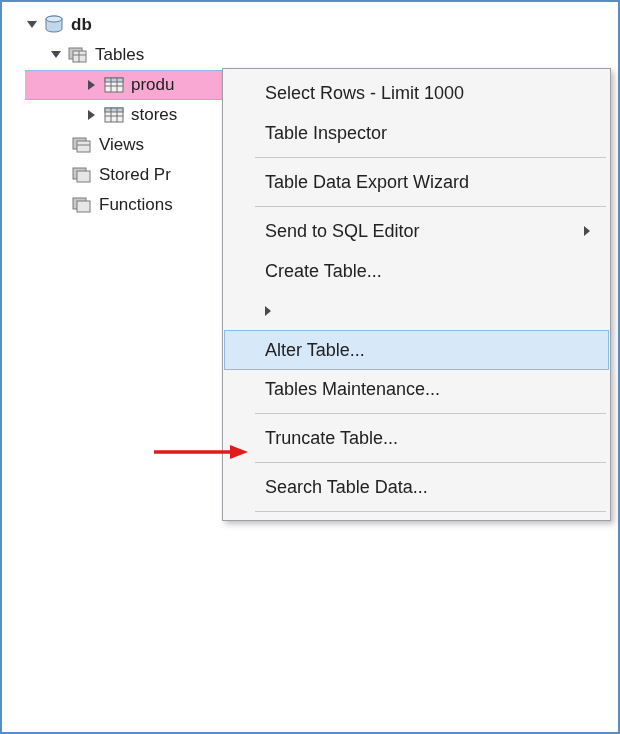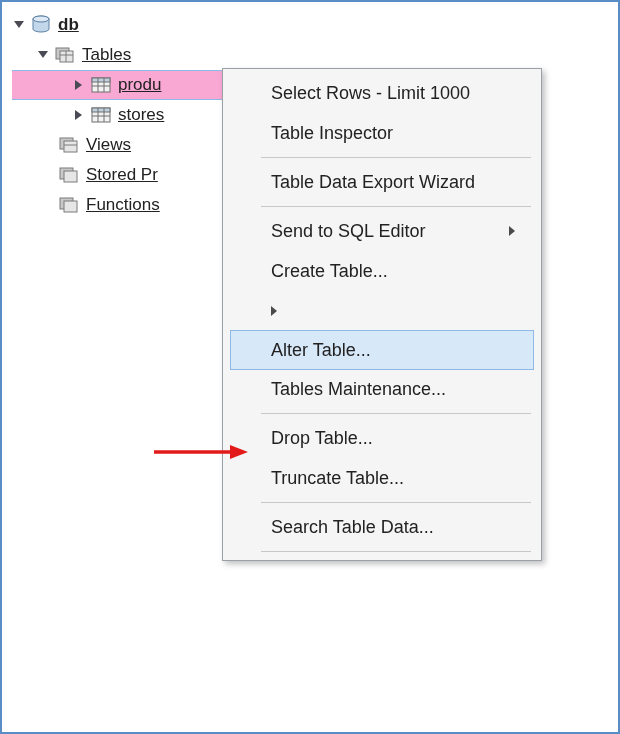--- a/index.html
+++ b/index.html
@@ -14,24 +14,23 @@
   }
   .frame {
     width: 620px; height: 734px;
     border: 2px solid #5a8cc6;
     background: #fff;
     position: relative;
   }
   
   .tree {
     position: absolute;
-    left: 10px; top: 8px;
+    left: 23px; top: 8px;
     width: 380px;
     user-select: none;
-    text-decoration: underline;
   }
   .row {
     display: flex; align-items: center;
     height: 30px;
     padding-right: 8px;
   }
   .indent { display: inline-block; height: 1px; }
   .toggle {
     width: 14px; height: 14px;
     margin-right: 4px;
@@ -56,25 +55,25 @@
   }
   .tree .row.db      .indent { width: 0px; }
   .tree .row.tables  .indent { width: 24px; }
   .tree .row.table   .indent { width: 60px; }
   .tree .row.cat     .indent { width: 46px; }
 
   
   .context-menu {
     position: absolute;
     left: 220px; top: 66px;
-    width: 320px;
+    width: 389px;
     background: #f5f5f5;
     border: 1px solid #9aa0a6;
     box-shadow: 3px 3px 6px rgba(0,0,0,.25);
-    padding: 4px 8px;
+    padding: 4px 2px;
     z-index: 10;
   }
   .menu-item {
     display: flex; align-items: center; justify-content: space-between;
     height: 40px;
     padding: 0 18px 0 40px;
     font-size: 18px;
     color: #222;
   }
   .menu-item.hover {
@@ -241,23 +240,20 @@
       <span class="submenu-arrow"></span>
     </div>
     <div class="menu-item hover">
       <span>Alter Table...</span>
     </div>
     <div class="menu-item">
       <span>Tables Maintenance...</span>
     </div>
     <div class="menu-sep"></div>
     <div class="menu-item">
-      <span>Drop Table...</span>
-    </div>
-    <div class="menu-item">
       <span>Truncate Table...</span>
     </div>
     <div class="menu-sep"></div>
     <div class="menu-item">
       <span>Search Table Data...</span>
     </div>
     <div class="menu-sep"></div>
   </div>
 
   <div class="red-arrow">

